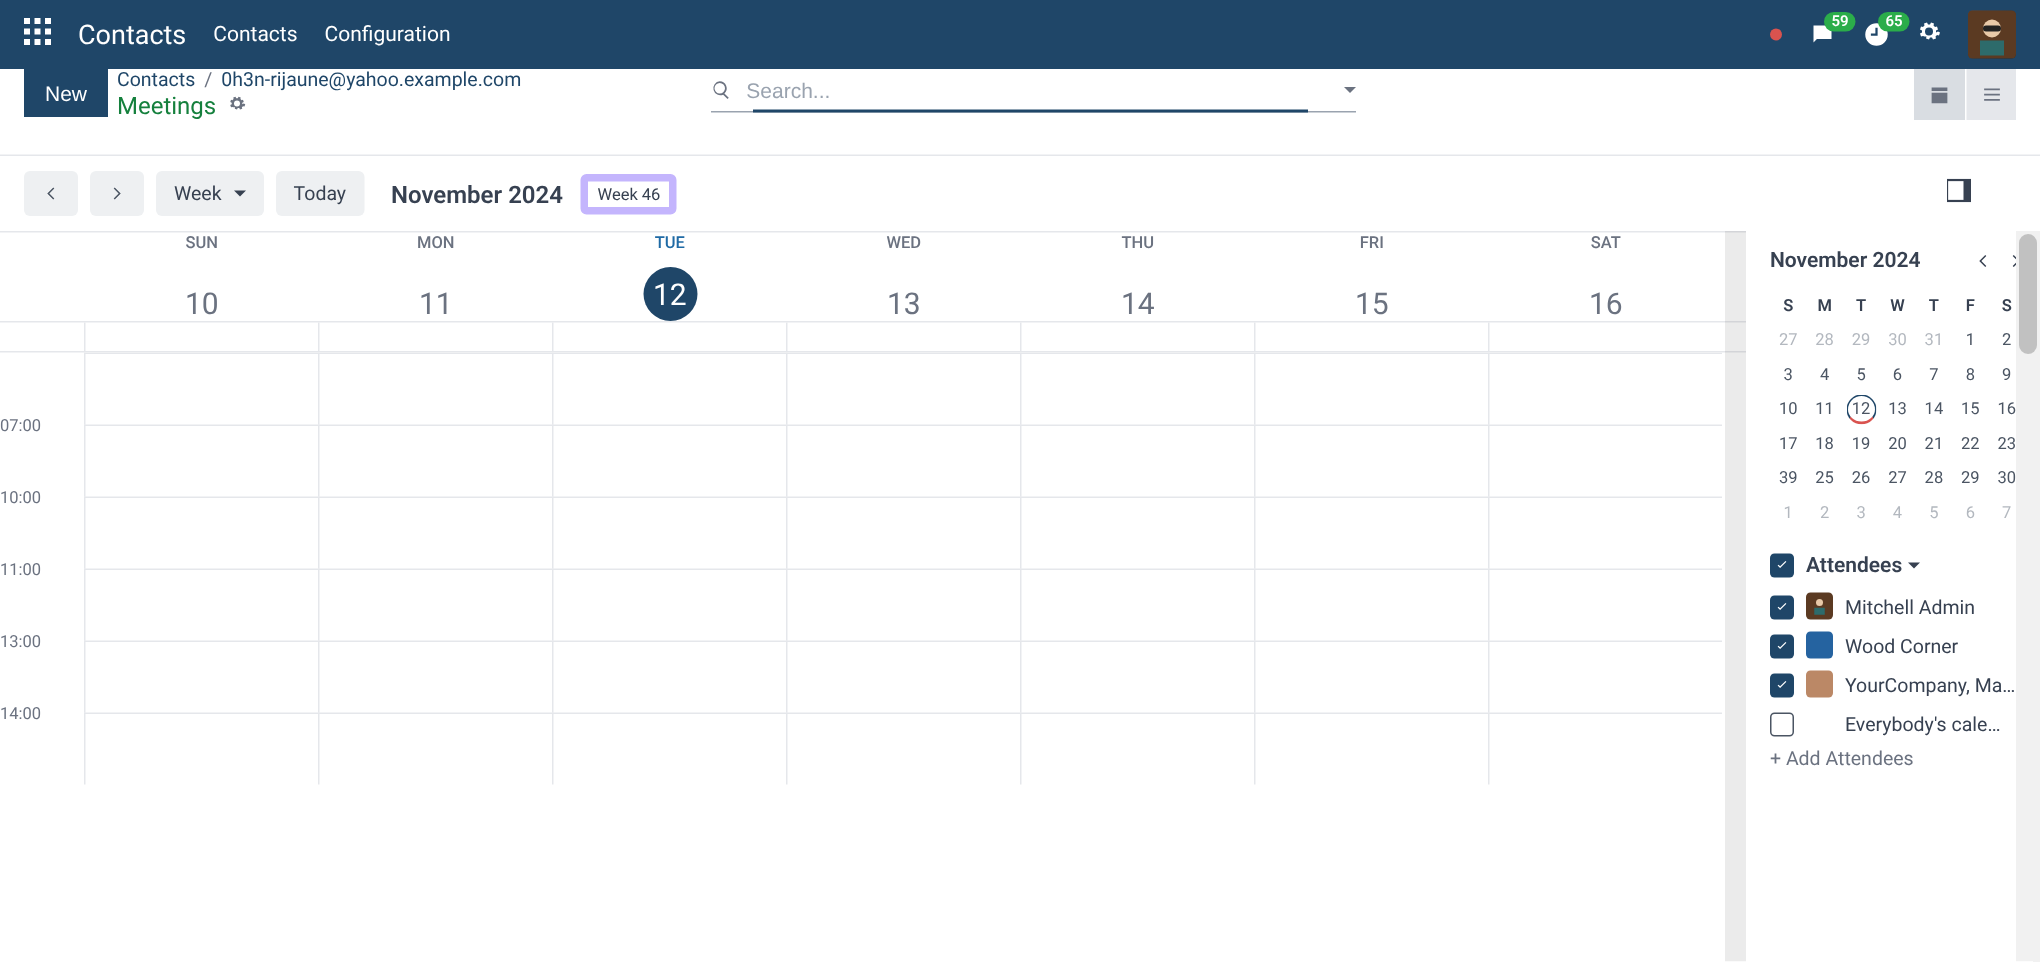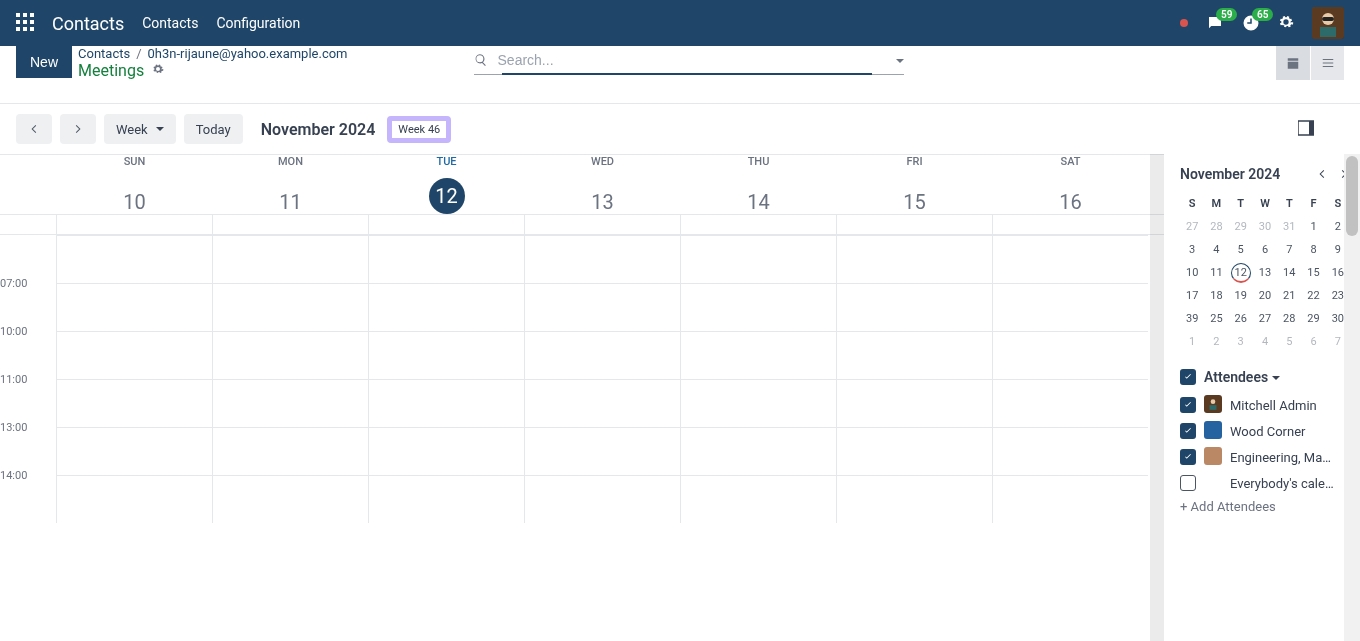--- a/index.html
+++ b/index.html
@@ -447,21 +447,21 @@
             <span class="att-avatar wc"></span>
             <span class="att-label">Wood Corner</span>
           </div>
           <div class="att-row">
             <span class="chk">
               <svg viewBox="0 0 24 24">
                 <path d="M9 16l-4-4 1.4-1.4L9 13.2l8.6-8.6L19 6z"></path>
               </svg>
             </span>
             <span class="att-avatar yc"></span>
-            <span class="att-label">Engineering, Ma…</span>
+            <span class="att-label">YourCompany, Ma…</span>
           </div>
           <div class="att-row">
             <span class="chk empty"></span>
             <span class="att-avatar " style="background: transparent;">
               <svg viewBox="0 0 24 24" fill="#374151">
                 <path d="M12 12a4 4 0 100-8 4 4 0 000 8zm-8 8a8 8 0 0116 0H4zM18 10a3 3 0 100-6 3 3 0 000 6zm2 8a6 6 0 00-4-5.7A10 10 0 0122 18h-2z"></path>
               </svg>
             </span>
             <span class="att-label">Everybody's cale…</span>
           </div>

